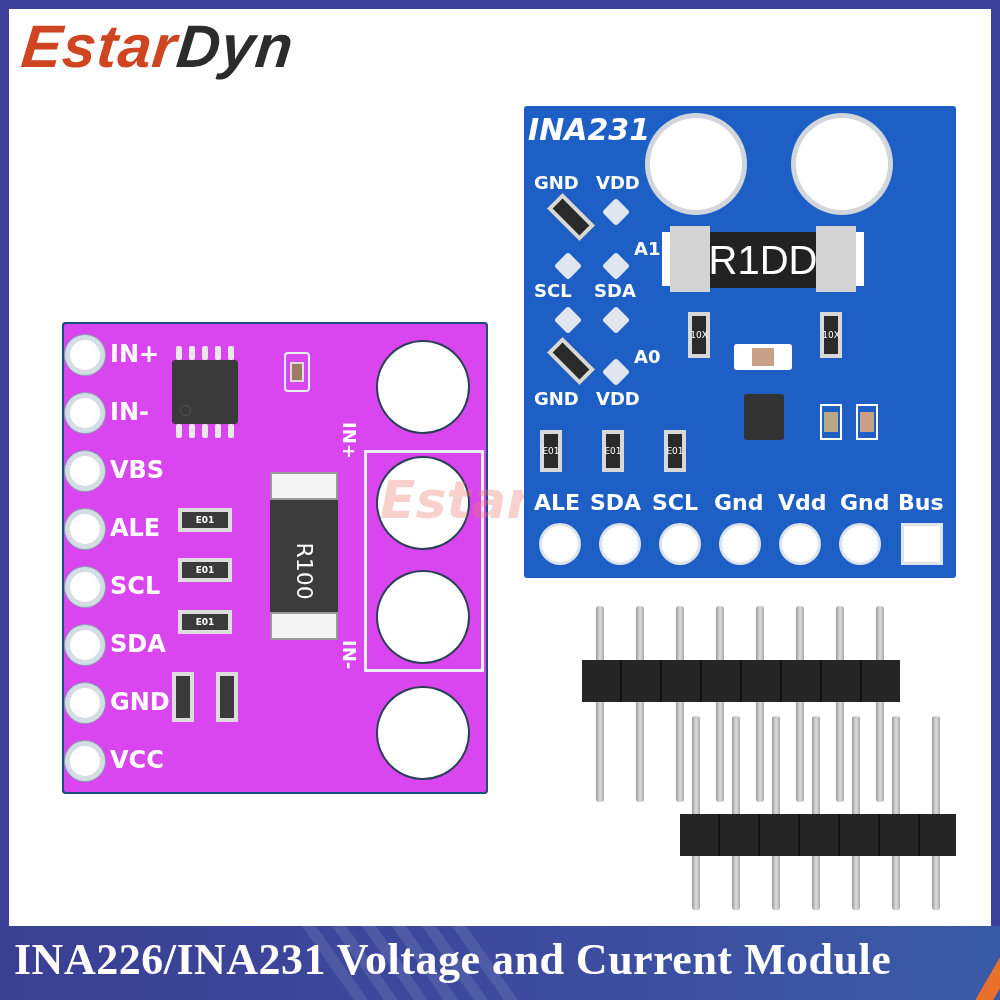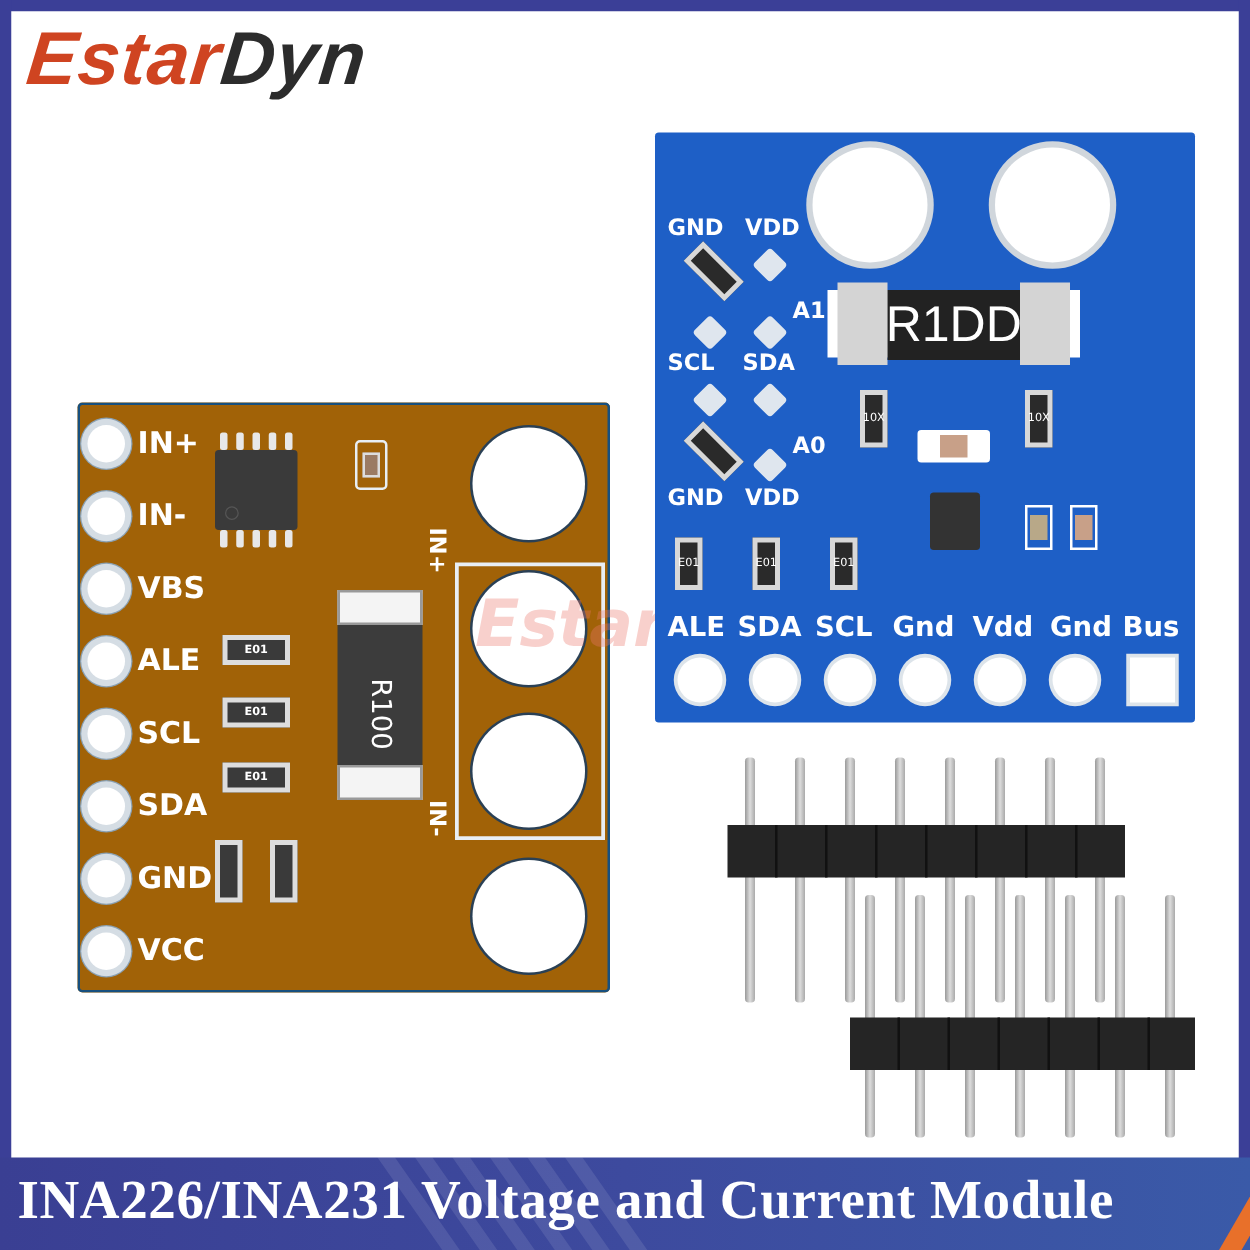--- a/index.html
+++ b/index.html
@@ -7,21 +7,21 @@
   .frame{position:absolute;left:0;top:0;width:1000px;height:1000px;box-sizing:border-box;border:9px solid #3b3f97;border-bottom:none;}
   .logo{position:absolute;left:22px;top:12px;font-family:"Liberation Sans",sans-serif;font-weight:bold;font-style:italic;font-size:60px;letter-spacing:1px;transform:skewX(-6deg);}
   .logo .a{color:#cf4421;}
   .logo .b{color:#2c2c2c;}
   .banner{position:absolute;left:0;top:926px;width:1000px;height:74px;background:linear-gradient(90deg,#3a3f93 0%,#3d4a9e 50%,#3a5aa8 100%);overflow:hidden;}
   .banner .stripe{position:absolute;top:-10px;width:14px;height:100px;background:rgba(255,255,255,0.10);transform:skewX(35deg);}
   .banner .orange{position:absolute;right:-10px;top:-10px;width:18px;height:110px;background:#e8702a;transform:skewX(-30deg);}
   .banner-text{position:absolute;left:14px;top:8px;font-family:Liberation Serif, serif;font-weight:bold;color:#fff;font-size:44px;letter-spacing:0.5px;white-space:nowrap;}
 
   
-  .board1{position:absolute;left:62px;top:322px;width:426px;height:472px;background:#a16207;border-radius:4px;box-shadow:inset 0 0 0 2px #17507f;}
+  .board1{position:absolute;left:62px;top:322px;width:426px;height:472px;background:#d946ef;border-radius:4px;box-shadow:inset 0 0 0 2px #17507f;}
   .b1pin{position:absolute;left:8px;width:30px;height:30px;border-radius:50%;background:#fff;box-shadow:0 0 0 5px #d5dde4, 0 0 0 6px #8aa0b2;}
   .b1label{position:absolute;left:48px;color:#fff;font-weight:bold;font-size:24px;font-family:"DejaVu Sans",sans-serif;}
   .ic{position:absolute;left:110px;top:38px;width:66px;height:64px;background:#3a3a3a;border-radius:3px;}
   .ic .dot{position:absolute;left:8px;bottom:8px;width:9px;height:9px;border:1px solid #555;border-radius:50%;}
   .icpin{position:absolute;width:6px;height:14px;background:#e8e8e8;border-radius:2px;}
   .res{position:absolute;background:#3a3a3a;border:4px solid #ddd;box-sizing:border-box;color:#fff;font-size:9px;font-weight:bold;display:flex;align-items:center;justify-content:center;}
   .bigres{position:absolute;left:208px;top:150px;width:68px;height:168px;background:#3c3c3c;border-radius:4px;}
   .bigres .cap{position:absolute;left:0;width:68px;height:28px;background:#f4f4f4;border:2px solid #999;box-sizing:border-box;}
   .bigres .txt{position:absolute;left:8px;top:84px;transform:rotate(90deg);transform-origin:center;color:#fff;font-size:22px;width:52px;text-align:center;}
   .hole{position:absolute;width:90px;height:90px;border-radius:50%;background:#fff;box-shadow:0 0 0 2px #2a4055;}
@@ -119,20 +119,21 @@
   <div class="hole" style="left:316px;top:136px"></div>
   <div class="hole" style="left:316px;top:250px"></div>
   <div class="hole" style="left:316px;top:366px"></div>
   <div class="vlabel" style="left:298px;top:100px">IN+</div>
   <div class="vlabel" style="left:298px;top:318px">IN-</div>
 </div>
 
 <div class="watermark">Estar</div>
 
 <div class="board2">
+  <div class="title2">INA231</div>
   <div class="mhole" style="left:126px;top:12px"></div>
   <div class="mhole" style="left:272px;top:12px"></div>
 
   <div class="b2lab" style="left:10px;top:66px">GND</div>
   <div class="b2lab" style="left:72px;top:66px">VDD</div>
   <div class="b2lab" style="left:110px;top:132px">A1</div>
   <div class="b2lab" style="left:10px;top:174px">SCL</div>
   <div class="b2lab" style="left:70px;top:174px">SDA</div>
   <div class="b2lab" style="left:110px;top:240px">A0</div>
   <div class="b2lab" style="left:10px;top:282px">GND</div>

